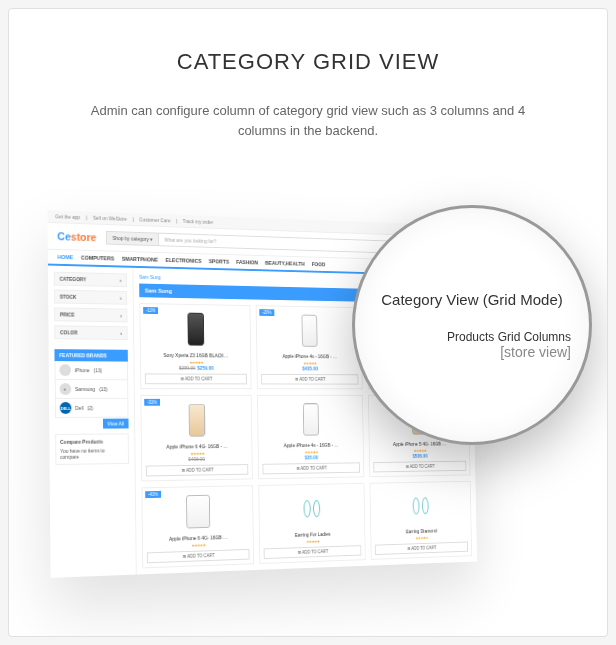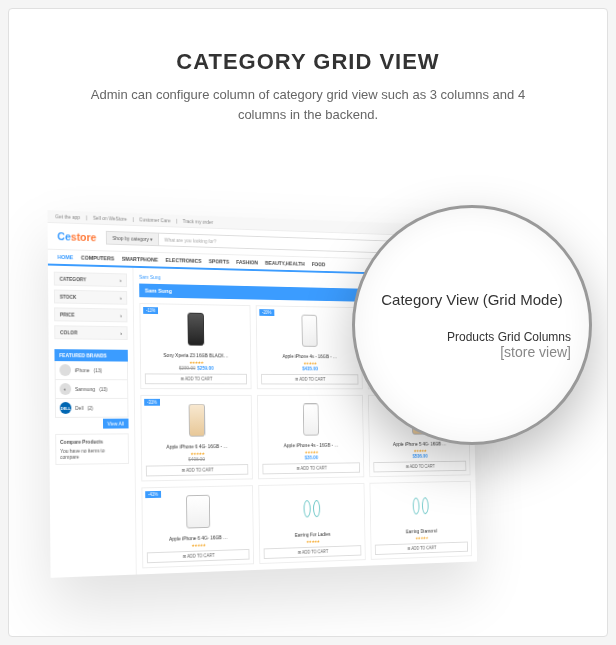--- a/index.html
+++ b/index.html
@@ -1,20 +1,20 @@
 <!DOCTYPE html>
 <html><head>
 <meta charset="utf-8">
 <style>
 *{margin:0;padding:0;box-sizing:border-box;font-family:Arial,Helvetica,sans-serif}
 body{width:616px;height:645px;background:#f5f5f5;padding:8px}
 .card{width:100%;height:100%;background:#fff;border:1px solid #e0e0e0;border-radius:4px;position:relative;overflow:hidden}
 .heading{text-align:center;padding:40px 20px 10px}
-.heading h1{font-size:22px;font-weight:700;letter-spacing:1px;color:#333}
-.heading p{font-size:13px;color:#666;margin-top:10px;line-height:1.5;max-width:440px;margin-left:auto;margin-right:auto}
+.heading h1{font-size:22px;font-weight:400;letter-spacing:1px;color:#333}
+.heading p{font-size:13px;color:#666;margin-top:26px;line-height:1.5;max-width:440px;margin-left:auto;margin-right:auto}
 .canvas{position:absolute;left:0;right:0;top:180px;bottom:0}
 
 
 .browser{position:absolute;left:40px;top:20px;width:480px;transform:perspective(1200px) rotateY(14deg) rotateX(2deg);transform-origin:left center;box-shadow:0 30px 60px rgba(0,0,0,.12);background:#fff;font-size:5.5px;color:#555}
 .topbar{background:#f7f7f7;border-bottom:1px solid #eee;display:flex;gap:6px;padding:3px 8px;font-size:5px;color:#888}
 .brandbar{display:flex;align-items:center;padding:6px 10px;gap:10px;border-bottom:1px solid #eee}
 .brandbar .logo{font-size:11px;font-weight:700}
 .brandbar .logo .c{color:#3b9cff}.brandbar .logo .s{color:#ff7b3b}
 .searchbox{flex:1;display:flex}
 .searchbox .cat{background:#f0f0f0;border:1px solid #ddd;padding:3px 6px;font-size:5px}

